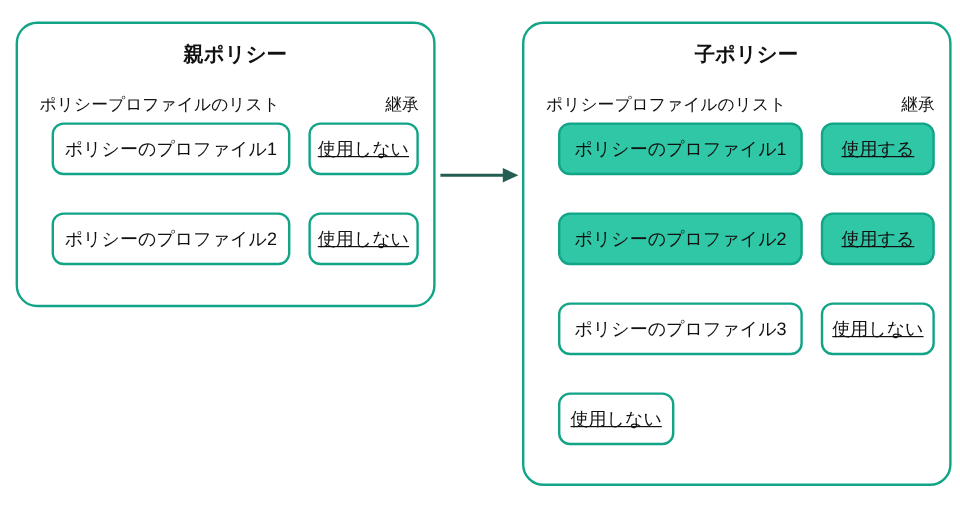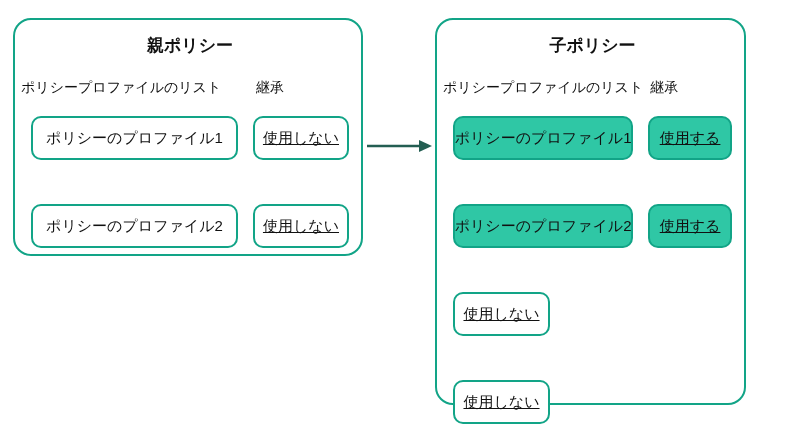--- a/index.html
+++ b/index.html
@@ -13,43 +13,43 @@
   body {
     width: 800px; height: 426px; position: relative; overflow: hidden;
     font-family: "Liberation Sans", "DejaVu Sans", sans-serif;
     color: var(--text);
   }
   .panel {
     position: absolute;
     border: 2px solid var(--outline);
     border-radius: 18px;
     background: #ffffff;
-    padding: 8px 12px 0 16px;
+    padding: 8px 12px 0 28px;
   }
   .panel.parent { left: 13px; top: 18px; width: 350px; height: 238px; }
-  .panel.child  { left: 435px; top: 18px; width: 311px; height: 387px; }
+  .panel.child  { left: 435px; top: 18px; width: 358px; height: 387px; }
   .panel-title {
     text-align: center;
     font-weight: bold;
     font-size: 17px;
     margin-top: 6px;
     height: 24px;
     line-height: 24px;
   }
   .hdr {
     display: flex;
     align-items: center;
     margin-top: 19px;
     margin-left: -10px;
     height: 21px;
     font-size: 14px;
   }
   .hdr .list-label { width: 243px; white-space: nowrap; }
-  .hdr .inherit-label { width: 96px; text-align: left; white-space: nowrap; }
-  .rows { display: flex; flex-direction: column; gap: 44px; margin-top: 18px; }
+  .hdr .inherit-label { width: 96px; text-align: right; white-space: nowrap; }
+  .rows { display: flex; flex-direction: column; gap: 31px; margin-top: 4px; }
   .row { display: flex; gap: 15px; }
   .pill {
     border: 2px solid var(--outline);
     border-radius: 10px;
     background: #ffffff;
     height: 44px;
     display: flex;
     align-items: center;
     justify-content: center;
     font-size: 15px;
@@ -96,19 +96,20 @@
   <div class="rows">
       <div class="row">
         <div class="pill profile active">ポリシーのプロファイル1</div>
         <div class="pill inherit active">使用する</div>
       </div>
       <div class="row">
         <div class="pill profile active">ポリシーのプロファイル2</div>
         <div class="pill inherit active">使用する</div>
       </div>
       <div class="row">
+        <div class="pill profile">ポリシーのプロファイル3</div>
         <div class="pill inherit">使用しない</div>
       </div>
       <div class="row">
         <div class="pill inherit">使用しない</div>
       </div>
     </div>
 </div>
 
 </body></html>

